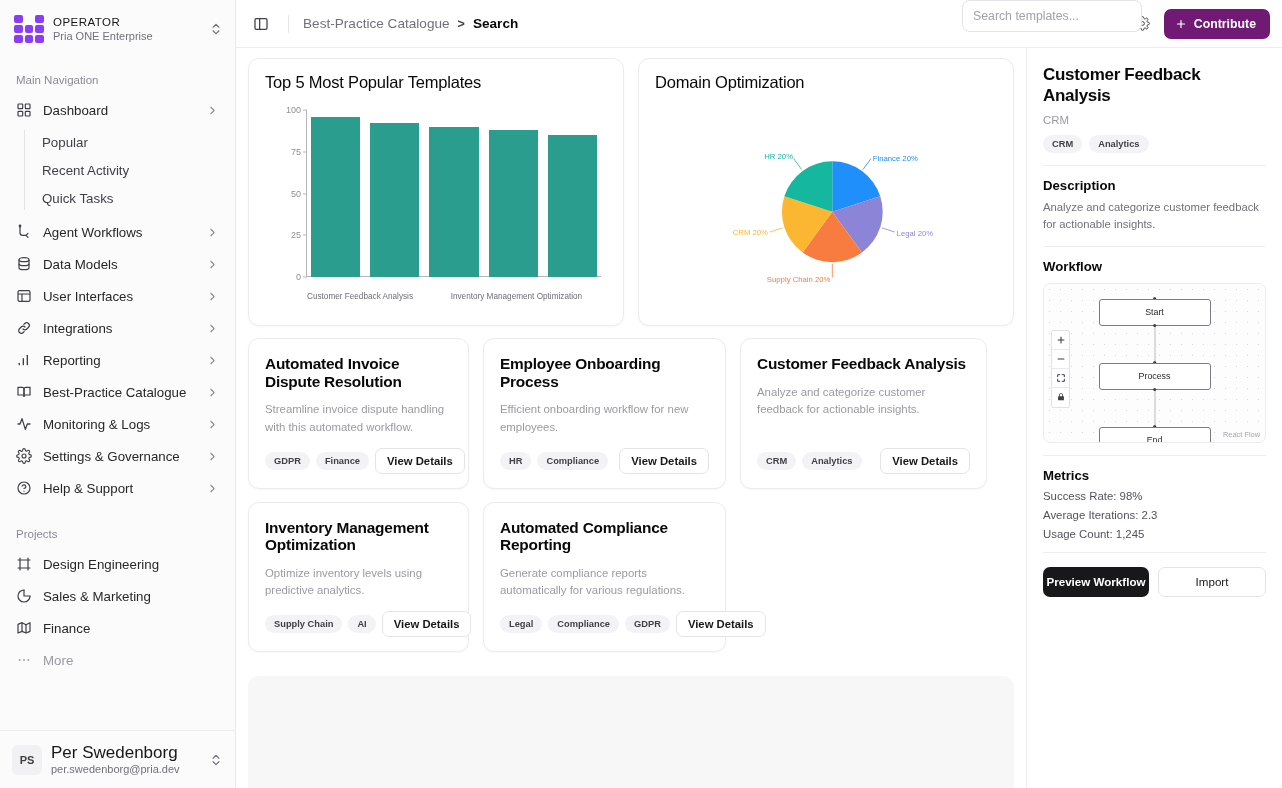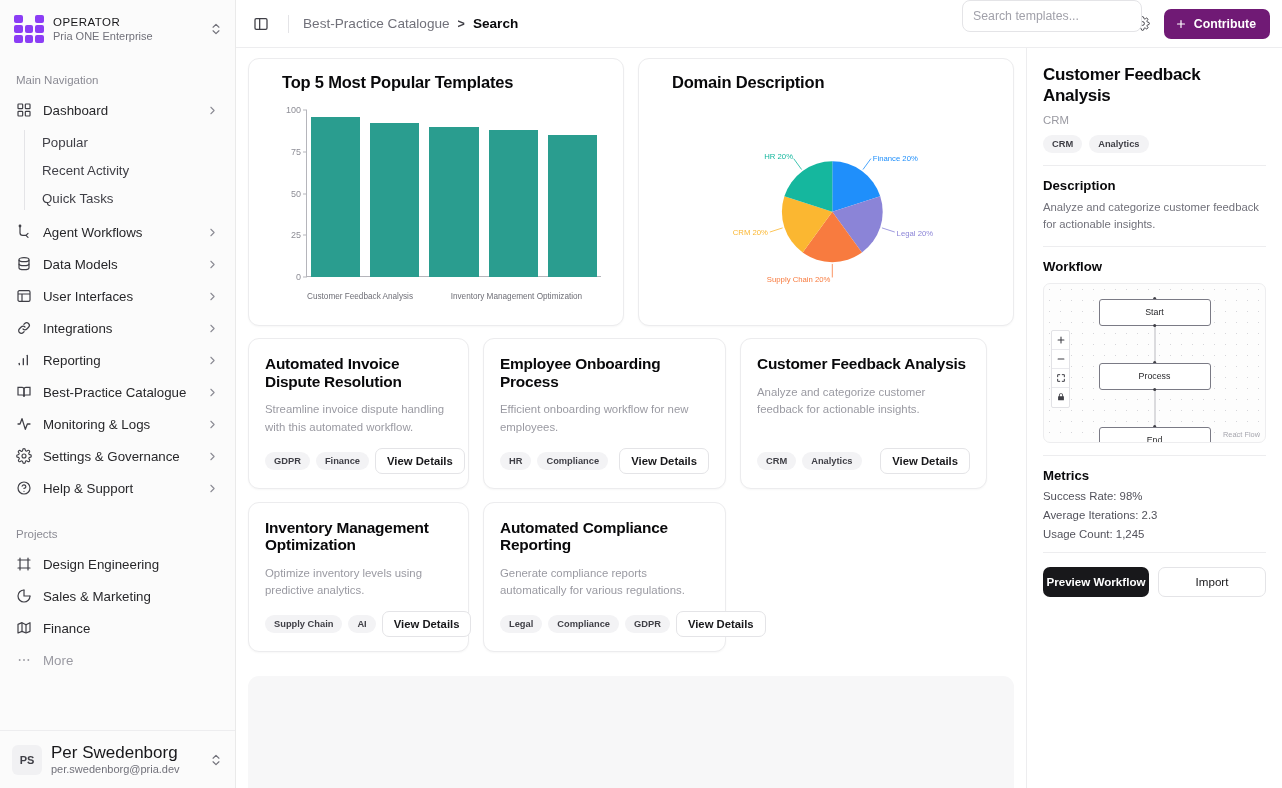--- a/index.html
+++ b/index.html
@@ -141,21 +141,21 @@
     display: flex; flex-direction: column; gap: 12px;
     overflow: hidden;
   }
 
   .charts-row { display: flex; gap: 14px; }
   .card {
     background: #fff; border: 1px solid #ececee; border-radius: 11px;
     box-shadow: 0 1px 2px rgba(16,16,20,.035);
   }
   .chart-card { flex: 1; min-width: 0; height: 268px; padding: 14px 16px; }
-  .chart-title { font-size: 16.5px; font-weight: 700; color: #09090b; letter-spacing: -.2px; margin-left: 17px; }
+  .chart-title { font-size: 16.5px; font-weight: 400; color: #09090b; letter-spacing: -.2px; }
 
   
   .barchart { position: relative; height: 205px; margin-top: 14px; }
   .bc-plot { position: absolute; left: 42px; right: 6px; top: 4px; bottom: 34px; }
   .bc-axisline { position: absolute; background: #b5b5bb; }
   .bc-yaxis { left: 41px; top: 4px; width: 1px; bottom: 34px; }
   .bc-xaxis { left: 41px; right: 6px; bottom: 34px; height: 1px; }
   .bc-tick { position: absolute; right: 100%; transform: translateY(-50%);
              font-size: 9px; color: #8e8e96; padding-right: 6px; white-space: nowrap; }
   .bc-tickmark { position: absolute; width: 4px; height: 1px; background: #b5b5bb;
@@ -560,21 +560,21 @@
                   <div class="bc-xlabel">Customer Feedback Analysis</div>
                   <div class="bc-xlabel hidden">·</div>
                   <div class="bc-xlabel hidden">·</div>
                   <div class="bc-xlabel">Inventory Management Optimization</div>
                   <div class="bc-xlabel hidden">·</div>
                 </div>
             </div>
           </div>
 
           <div class="card chart-card">
-            <div class="chart-title">Domain Description</div>
+            <div class="chart-title">Domain Optimization</div>
             <div class="piewrap">
               <svg class="pie-svg" id="piesvg" viewBox="0 0 380 215" preserveAspectRatio="xMidYMid meet">
                   <path d="M197,110 L197,54 A56,56 0 0,1 250.2591649125286,92.69504831500295 Z" fill="#1f8ffb"></path>
                   <path d="M231.09154463296343,63.07701432625305 L239.90832341735054,50.94175941062883" stroke="#1f8ffb" stroke-width="0.9" fill="none"></path>
                   <text x="241.90832341735054" y="53.181759410628835" text-anchor="start" fill="#1f8ffb" class="pie-lbl">Finance 20%</text>
                   <path d="M197,110 L250.2591649125286,92.69504831500295 A56,56 0 0,1 229.91597412837848,155.30495168499706 Z" fill="#8b84d7"></path>
                   <path d="M252.1612779451189,127.92298567374695 L266.4271256895462,132.55824058937117" stroke="#8b84d7" stroke-width="0.9" fill="none"></path>
                   <text x="268.4271256895462" y="136.65824058937116" text-anchor="start" fill="#8b84d7" class="pie-lbl">Legal 20%</text>
                   <path d="M197,110 L229.91597412837848,155.30495168499706 A56,56 0 0,1 164.08402587162152,155.30495168499706 Z" fill="#f87b3f"></path>
                   <path d="M197,168 L197,183" stroke="#f87b3f" stroke-width="0.9" fill="none"></path>

